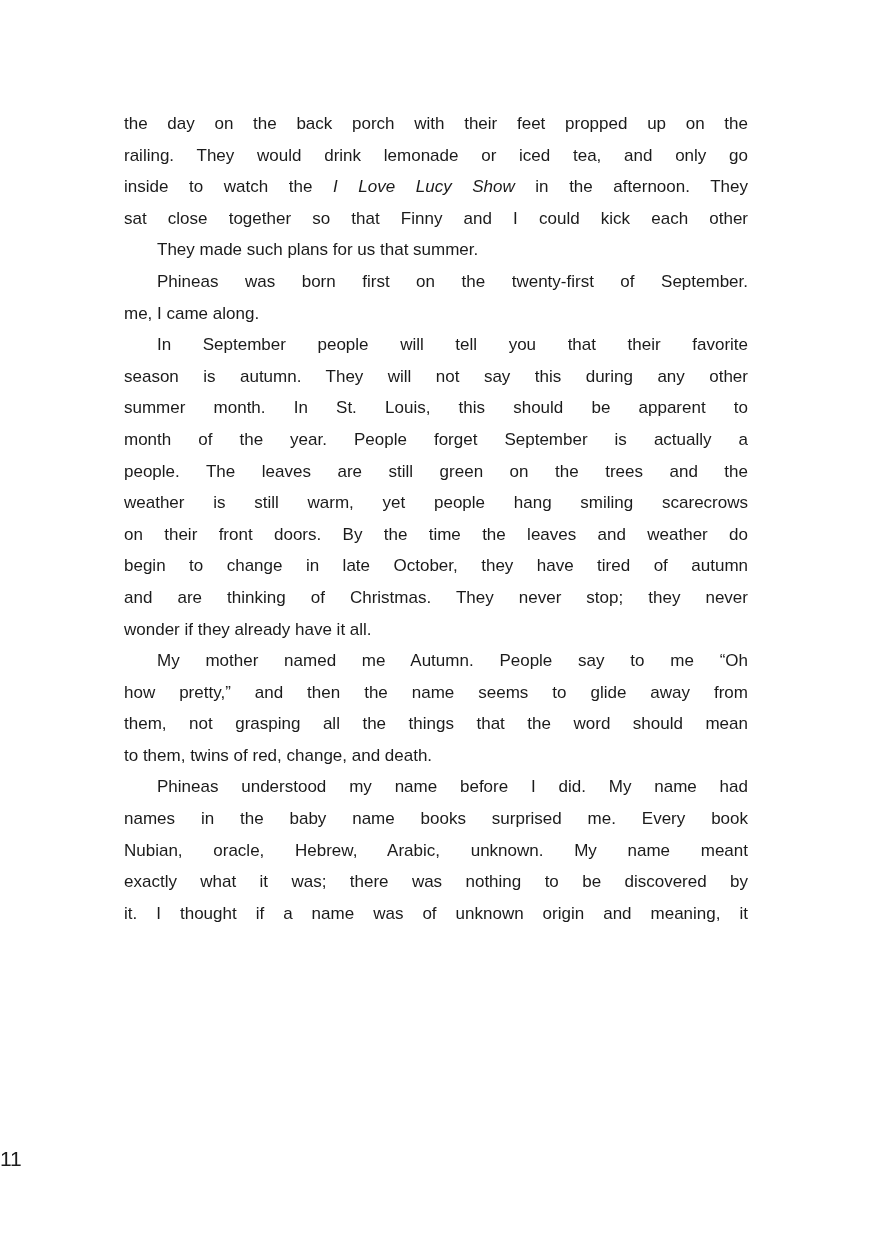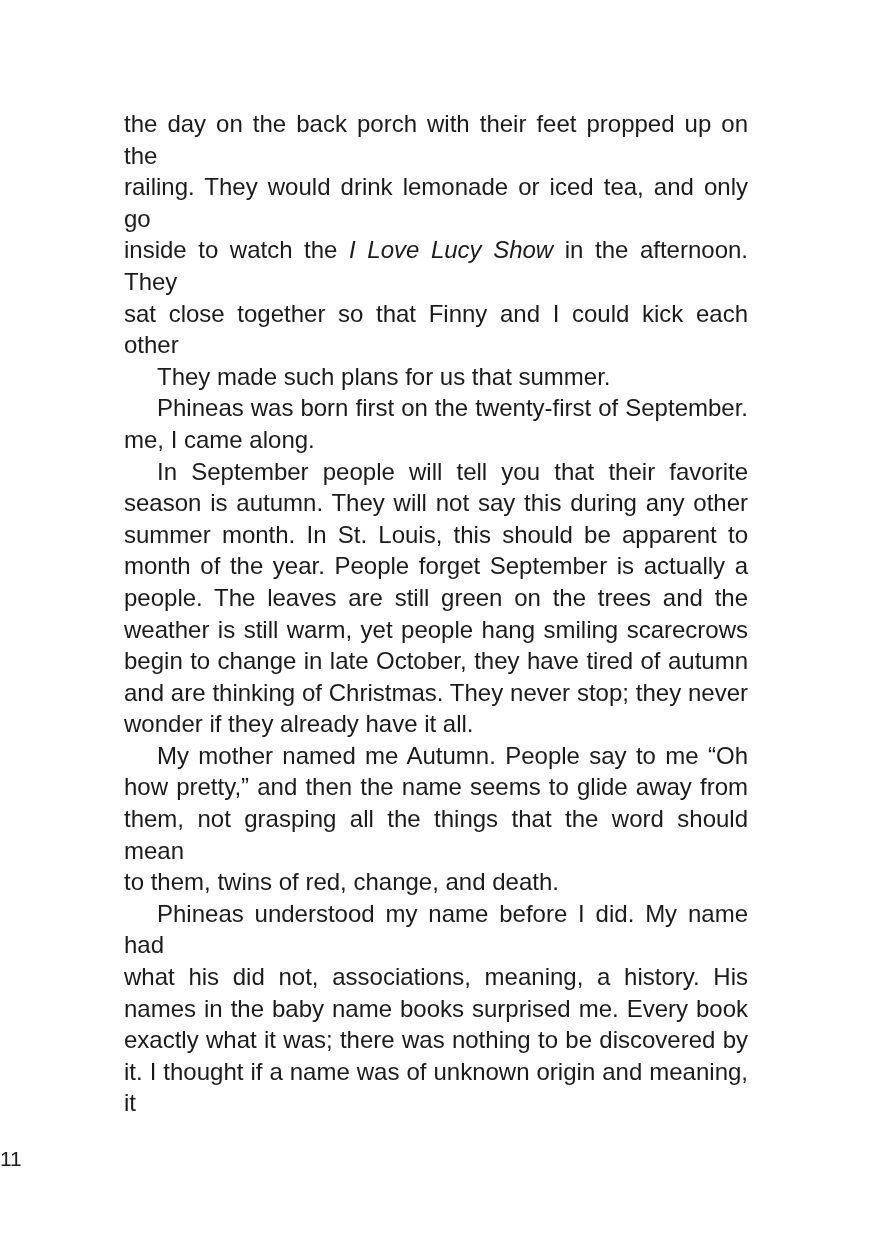--- a/index.html
+++ b/index.html
@@ -20,21 +20,21 @@
     inset: 0;
     background: #ffffff;
   }
   .text-block {
     position: absolute;
     left: 124px;
     top: 108px;
     width: 624px;
   }
   .line {
-    font-size: 24px;
+    font-size: 17px;
     line-height: 31.6px;
     text-align: justify;
     text-align-last: justify;
     word-spacing: normal;
     white-space: normal;
   }
   .line.last {
     text-align-last: left;
   }
   .line.indent {
@@ -64,27 +64,28 @@
       <div class="line">sat close together so that Finny and I could kick each other</div>
       <div class="line indent last">They made such plans for us that summer.</div>
       <div class="line indent">Phineas was born first on the twenty-first of September.</div>
       <div class="line last">me, I came along.</div>
       <div class="line indent">In September people will tell you that their favorite</div>
       <div class="line">season is autumn. They will not say this during any other</div>
       <div class="line">summer month. In St. Louis, this should be apparent to</div>
       <div class="line">month of the year. People forget September is actually a</div>
       <div class="line">people. The leaves are still green on the trees and the</div>
       <div class="line">weather is still warm, yet people hang smiling scarecrows</div>
+      <div class="line">on their front doors. By the time the leaves and weather do</div>
       <div class="line">begin to change in late October, they have tired of autumn</div>
       <div class="line">and are thinking of Christmas. They never stop; they never</div>
       <div class="line last">wonder if they already have it all.</div>
       <div class="line indent">My mother named me Autumn. People say to me “Oh</div>
       <div class="line">how pretty,” and then the name seems to glide away from</div>
       <div class="line">them, not grasping all the things that the word should mean</div>
       <div class="line last">to them, twins of red, change, and death.</div>
       <div class="line indent">Phineas understood my name before I did. My name had</div>
-      <div class="line">what his did not, associations, meaning, a history. His</div>
       <div class="line">names in the baby name books surprised me. Every book</div>
+      <div class="line">Nubian, oracle, Hebrew, Arabic, unknown. My name meant</div>
       <div class="line">exactly what it was; there was nothing to be discovered by</div>
       <div class="line">it. I thought if a name was of unknown origin and meaning, it</div>
     </div>
   <div class="page-number">11</div>
 </div>
 
 </body></html>

